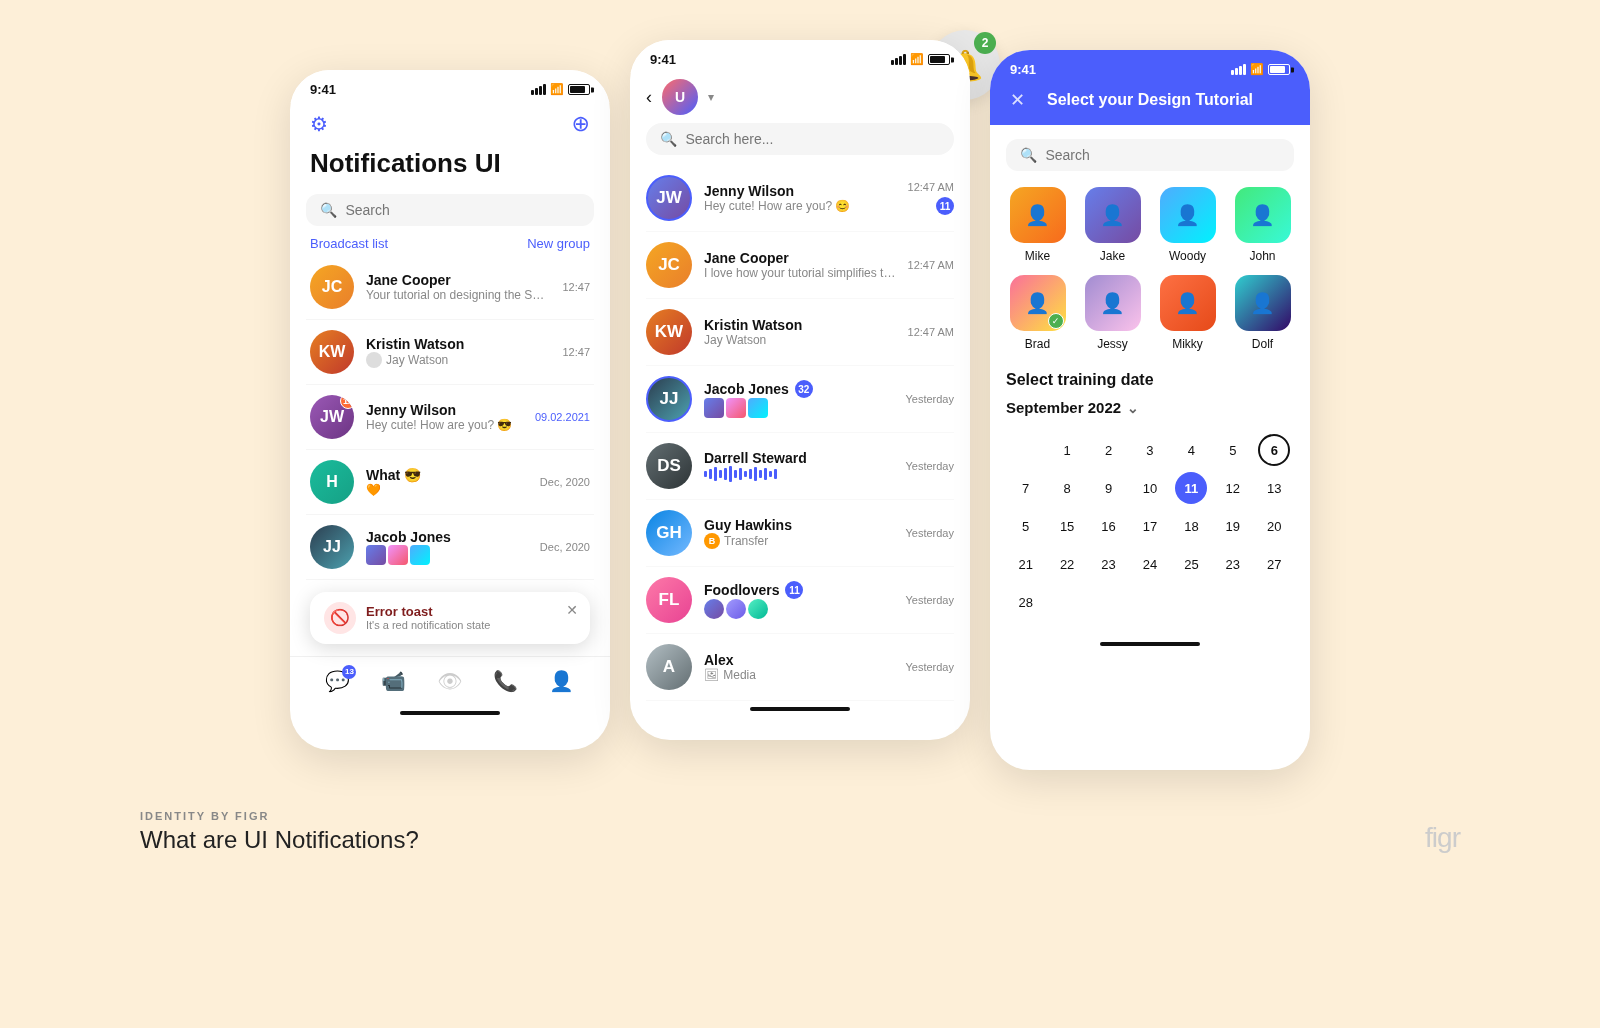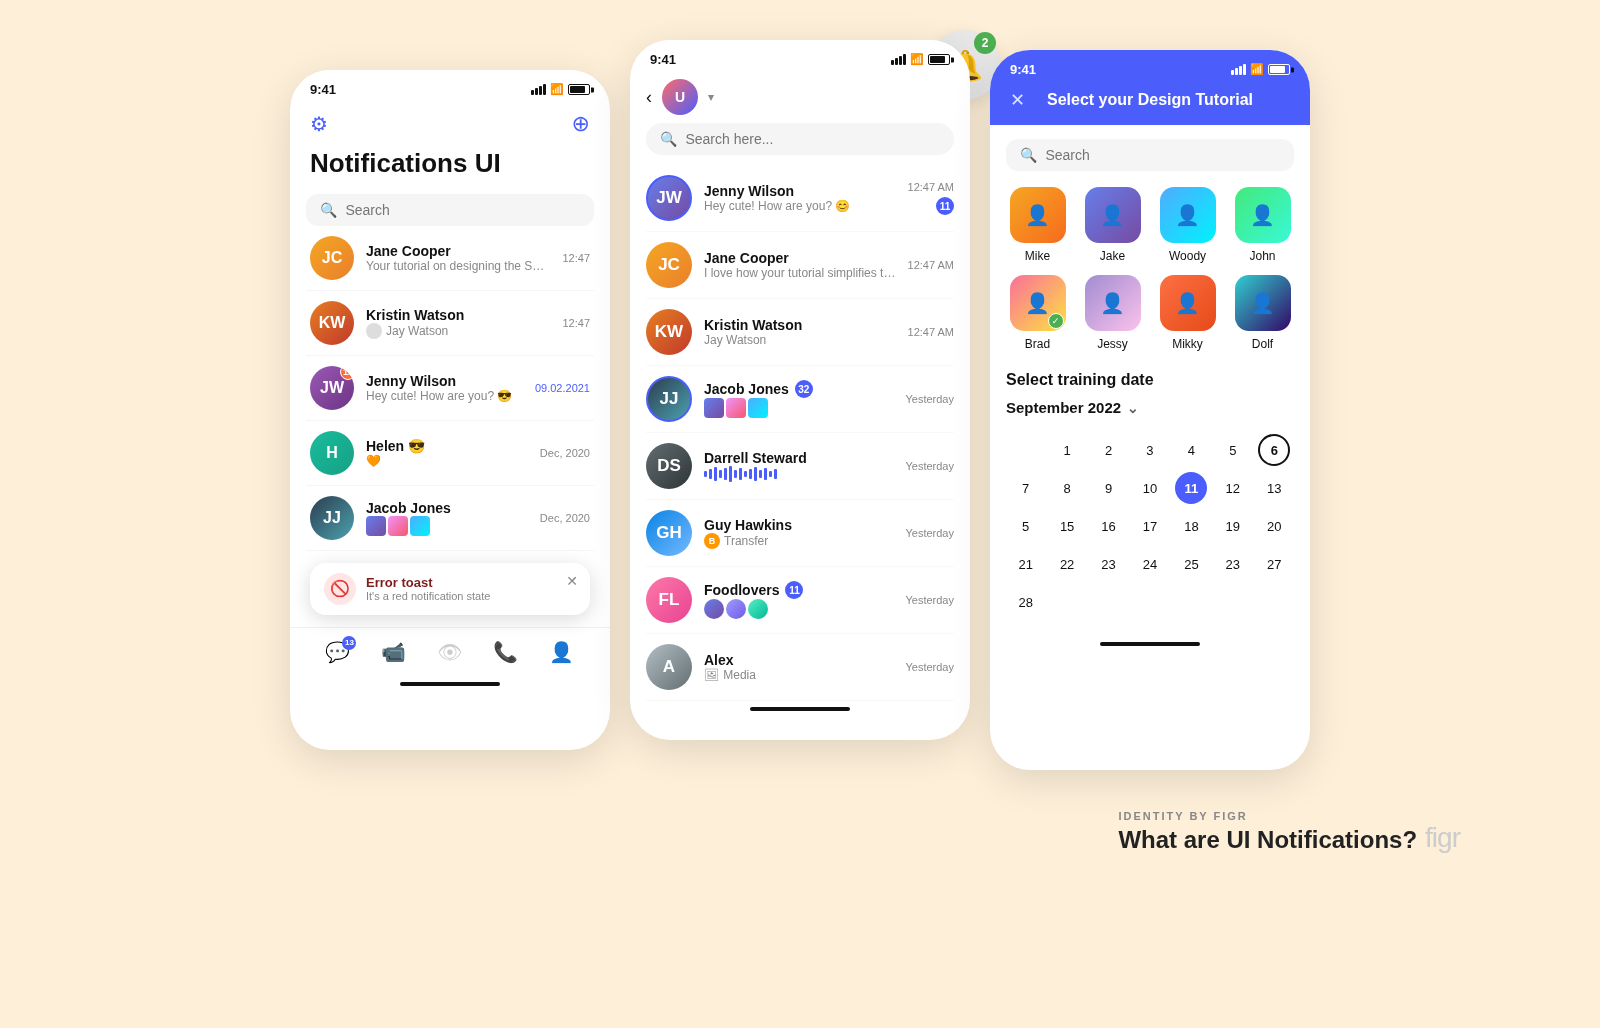--- a/index.html
+++ b/index.html
@@ -410,29 +410,29 @@
     }
     .cal-cell.empty { visibility: hidden; }
 
     
     .footer-area {
       margin-top: 40px;
       width: 100%;
       max-width: 1400px;
       padding: 0 40px;
       display: flex;
-      justify-content: flex-end;
+      justify-content: space-between;
       align-items: flex-end;
       gap: 8px;
     }
     .footer-left .footer-subtitle {
       font-size: 11px; letter-spacing: 2px; color: #888; font-weight: 600;
       text-transform: uppercase; margin-bottom: 4px;
     }
-    .footer-left .footer-main { font-size: 24px; font-weight: 700; color: #222; }
+    .footer-left .footer-main { font-size: 24px; font-weight: 400; color: #222; }
     .footer-logo { font-size: 28px; color: #ccc; font-weight: 300; letter-spacing: -1px; }
   </style>
 </head>
 <body>
 
 <div class="main-content">
 
   <div class="phone phone1">
     <div class="status-bar">
       <span class="time">9:41</span>
@@ -456,20 +456,24 @@
       <span class="add-circle-icon">⊕</span>
     </div>
 
     <div class="phone1-title">Notifications UI</div>
 
     <div class="search-bar">
       <span class="search-icon-sm">🔍</span>
       <input type="text" placeholder="Search" style="">
     </div>
 
+    <div class="broadcast-row">
+      <span class="broadcast-label">Broadcast list</span>
+      <span class="new-group-label">New group</span>
+    </div>
 
     <div class="chat-list">
 
       <div class="chat-item">
         <div class="avatar" style="background:linear-gradient(135deg,#f5a623,#e97f2b)">JC</div>
         <div class="chat-info">
           <div class="chat-name">Jane Cooper</div>
           <div class="chat-preview">Your tutorial on designing the Settings section in-app is a breath of fresh air!</div>
         </div>
         <div class="chat-meta">12:47</div>
@@ -495,21 +499,21 @@
         <div class="chat-info">
           <div class="chat-name">Jenny Wilson</div>
           <div class="chat-preview">Hey cute! How are you? 😎</div>
         </div>
         <div class="chat-meta blue">09.02.2021</div>
       </div>
 
       <div class="chat-item">
         <div class="avatar" style="background:linear-gradient(135deg,#1abc9c,#16a085)">H</div>
         <div class="chat-info">
-          <div class="chat-name">Helen 😎</div>
+          <div class="chat-name">What 😎</div>
           <div class="chat-preview">🧡</div>
         </div>
         <div class="chat-meta">Dec, 2020</div>
       </div>
 
       <div class="chat-item">
         <div class="avatar" style="background:linear-gradient(135deg,#2c3e50,#4ca1af)">JJ</div>
         <div class="chat-info">
           <div class="chat-name">Jacob Jones</div>
           <div class="chat-preview">

